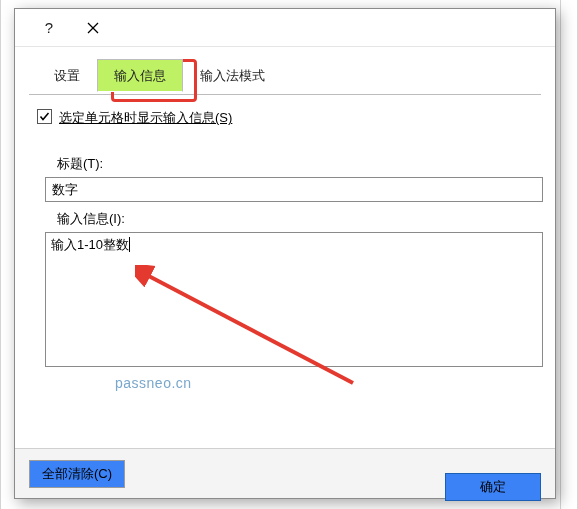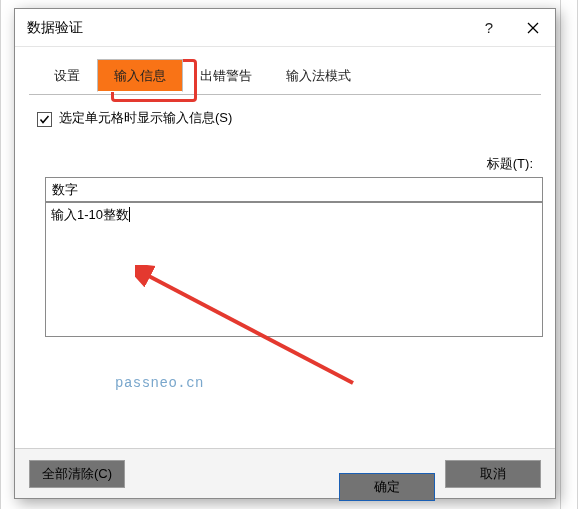--- a/index.html
+++ b/index.html
@@ -77,59 +77,59 @@
     font-size: 13px;
     color: #222;
     border: 1px solid transparent;
     border-bottom: none;
     position: relative;
     z-index: 1;
     cursor: pointer;
   }
   .tab.active {
     border-color: #bdbdbd;
-    background: #f97316;
+    background: #bef264;
     border-bottom: 1px solid #fff;
     margin-bottom: -1px;
   }
   .highlight-box {
     position: absolute;
     border: 3px solid #e4392f;
     border-radius: 4px;
     pointer-events: none;
   }
   .content {
     flex: 1;
     padding: 14px 22px 4px 22px;
     position: relative;
   }
   .checkbox-row {
     display: flex;
-    align-items: flex-end;
+    align-items: flex-start;
     gap: 7px;
     margin-bottom: 28px;
+    text-decoration: underline;
   }
   .chk {
     width: 15px;
     height: 15px;
     border: 1px solid #555;
     display: flex;
     align-items: center;
     justify-content: center;
     font-size: 12px;
     line-height: 1;
     color: #000;
     background: #fff;
   }
   .section-label {
     margin-bottom: 6px;
   }
   .field-label {
     margin: 8px 0 4px 20px;
-    text-align: right;
   }
   .text-input {
     width: 498px;
     margin-left: 8px;
     border: 1px solid #8a8a8a;
     background: #fff;
     padding: 4px 6px;
     font-family: Liberation Sans, sans-serif;
     font-size: 13px;
     height: 25px;
@@ -171,88 +171,87 @@
     align-items: center;
     padding: 0 14px;
     gap: 10px;
     background: #f4f4f4;
   }
   .footer .spacer { flex: 1; }
   .btn {
     min-width: 96px;
     height: 28px;
     border: 1px solid #9c9c9c;
-    background: #737373;
+    background: #3b82f6;
     font-family: inherit;
     font-size: 13px;
     cursor: pointer;
     padding: 0 12px;
   }
   .btn.primary {
     border: 1.5px solid #1a5fb4;
     margin-top: 27px;
   }
   .watermark {
     position: absolute;
     left: 100px;
     bottom: 57px;
     color: #7aa7cc;
     font-size: 14px;
     letter-spacing: 0.5px;
-    font-family: Liberation Mono, monospace;
+    font-family: Liberation Sans, sans-serif;
   }
 </style>
 </head>
 <body>
 
 <div class="spreadsheet-bg">
   <div class="sheet-col" style="left:0px"></div>
   <div class="sheet-col" style="left:560px"></div>
   <div class="sheet-col" style="left:577px"></div>
 </div>
 
 <div class="dialog">
 
   <div class="titlebar">
-    <div class="title">数据验证</div>
     <div class="tb-btn">
       <span>?</span>
     </div>
     <div class="tb-btn">
       <svg viewBox="0 0 12 12">
           <line x1="1" y1="1" x2="11" y2="11" stroke="#000" stroke-width="1.3"></line>
           <line x1="11" y1="1" x2="1" y2="11" stroke="#000" stroke-width="1.3"></line>
         </svg>
     </div>
   </div>
 
   <div class="tabs">
     <div class="tab">设置</div>
     <div class="tab active">输入信息</div>
-    <div class="tab">出错警告</div>
     <div class="tab">输入法模式</div>
   </div>
 
   <div class="highlight-box" style="left:96px; top:50px; width:86px; height:43px;"></div>
 
   <div class="content">
 
     <div class="checkbox-row">
       <div class="chk">
         <svg width="11" height="11" viewBox="0 0 11 11">
             <polyline points="1.5,5.5 4,8.5 9.5,2" fill="none" stroke="#000" stroke-width="1.5"></polyline>
           </svg>
       </div>
       <span>选定单元格时显示输入信息(S)</span>
     </div>
 
 
     <div class="field-label">标题(T):</div>
     <input class="text-input" value="数字" style="">
 
+    <div class="field-label">输入信息(I):</div>
     <div class="ta-wrap">
       <textarea class="textarea" style=""></textarea>
       <div class="caret-text">
         <span>输入1-10整数</span><span class="caret"></span>
       </div>
     </div>
 
     <svg class="arrow-annot" style="left:120px; top:170px; width:230px; height:130px;" viewBox="0 0 230 130">
       <defs>
         <marker id="arrhead" markerWidth="10" markerHeight="10" refX="2" refY="3" orient="auto">
@@ -263,16 +262,15 @@
     </svg>
 
     <div class="watermark">passneo.cn</div>
 
   </div>
 
   <div class="footer">
     <button class="btn">全部清除(C)</button>
     <div class="spacer"></div>
     <button class="btn primary">确定</button>
-    <button class="btn">取消</button>
   </div>
 
 </div>
 
 </body></html>

